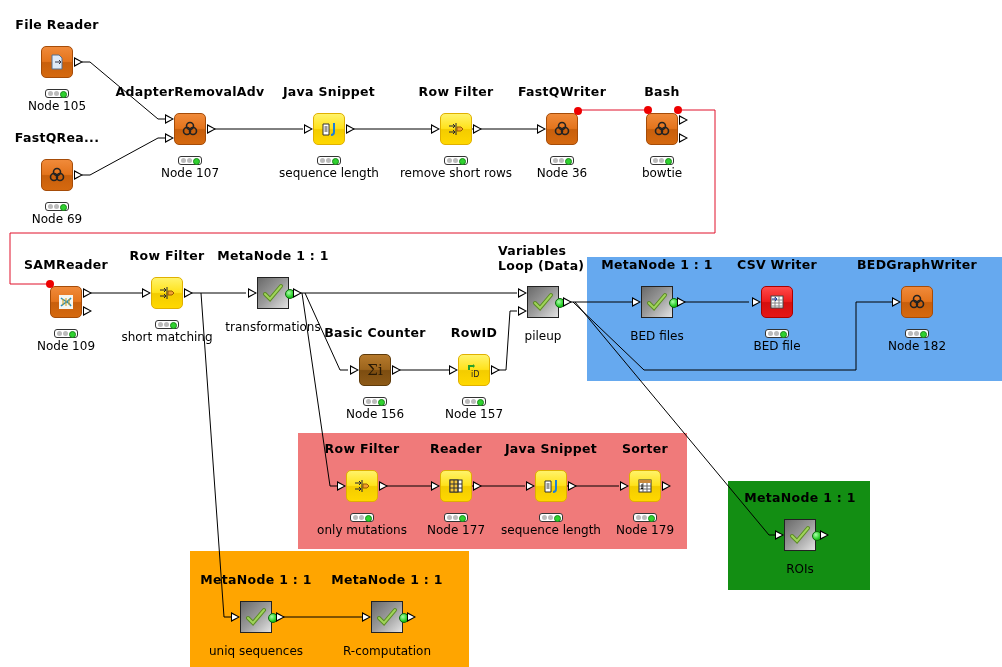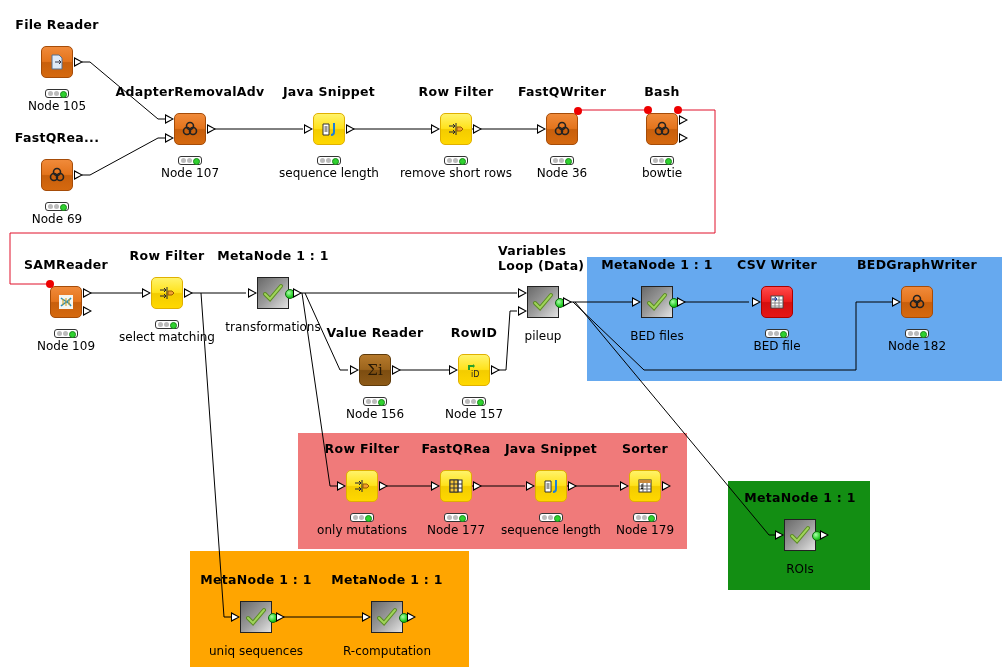--- a/index.html
+++ b/index.html
@@ -264,21 +264,21 @@
           </svg>
       </span>
     </div>
     <span class="port-in" style="left:-25px;top:-5px;"></span>
     <span class="port-out" style="left:17px;top:-5px;"></span>
     <span class="status">
         <i></i>
         <i></i>
         <i></i>
       </span>
-    <span class="node-label">select matching</span>
+    <span class="node-label">short matching</span>
   </div>
 
   <div class="node" style="left:273px;top:293px;">
     <span class="node-title">MetaNode 1 : 1</span>
     <div class="node-box meta">
       <span class="ico">
         <svg width="22" height="20" viewBox="0 0 22 20">
             <path d="M3 11l5 5L19 3" stroke="#5a8a22" stroke-width="4" fill="none" stroke-linecap="round"></path>
             <path d="M3 11l5 5L19 3" stroke="#9fd45a" stroke-width="2" fill="none" stroke-linecap="round"></path>
           </svg>
@@ -304,21 +304,21 @@
       </span>
     </div>
     <span class="port-in" style="left:-25px;top:-14px;"></span>
     <span class="port-in" style="left:-25px;top:4px;"></span>
     <span class="green-dot" style="left:12px;top:-4px;"></span>
     <span class="port-out" style="left:20px;top:-5px;"></span>
     <span class="node-label meta-lbl">pileup</span>
   </div>
 
   <div class="node" style="left:375px;top:370px;">
-    <span class="node-title">Value Reader</span>
+    <span class="node-title">Basic Counter</span>
     <div class="node-box brown">
       <span class="ico" style="color:#2a1a05;font-family:'DejaVu Serif',serif;font-size:15px;">Σi</span>
     </div>
     <span class="port-in" style="left:-25px;top:-5px;"></span>
     <span class="port-out" style="left:17px;top:-5px;"></span>
     <span class="status">
         <i></i>
         <i></i>
         <i></i>
       </span>
@@ -419,21 +419,21 @@
     <span class="port-out" style="left:17px;top:-5px;"></span>
     <span class="status">
         <i></i>
         <i></i>
         <i></i>
       </span>
     <span class="node-label">only mutations</span>
   </div>
 
   <div class="node" style="left:456px;top:486px;">
-    <span class="node-title">FastQRea</span>
+    <span class="node-title">Reader</span>
     <div class="node-box yellow">
       <span class="ico">
         <svg width="18" height="18" viewBox="0 0 18 18">
             <rect x="3" y="3" width="12" height="12" fill="#fff" stroke="#333"></rect>
             <rect x="3" y="3" width="8" height="12" fill="#f7c63a" stroke="#333"></rect>
             <path d="M3 7h12M3 11h12M7 3v12M11 3v12" stroke="#333"></path>
           </svg>
       </span>
     </div>
     <span class="port-in" style="left:-25px;top:-5px;"></span>

